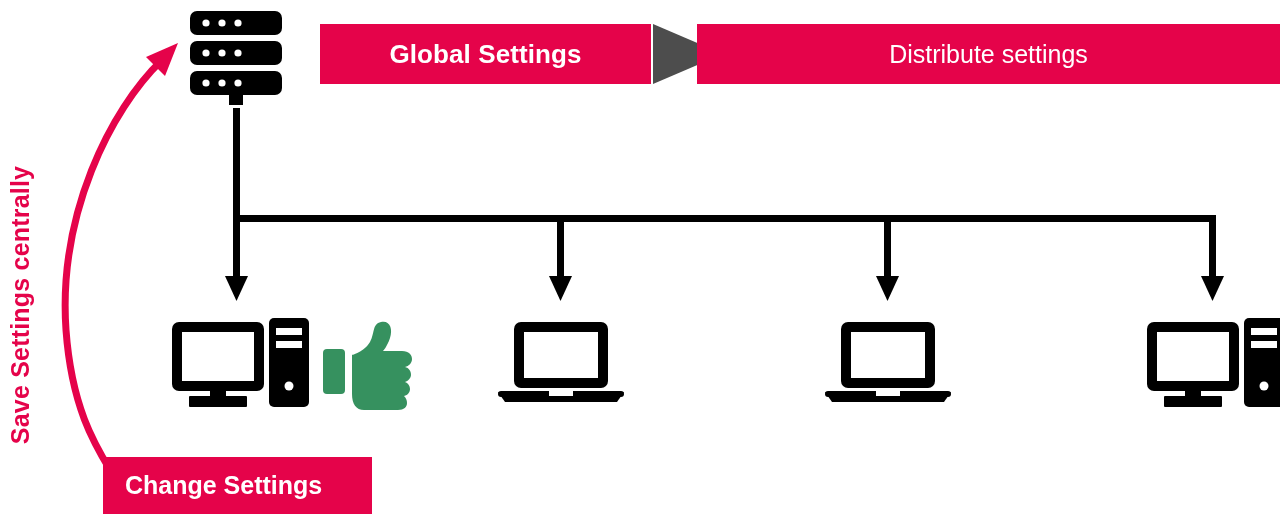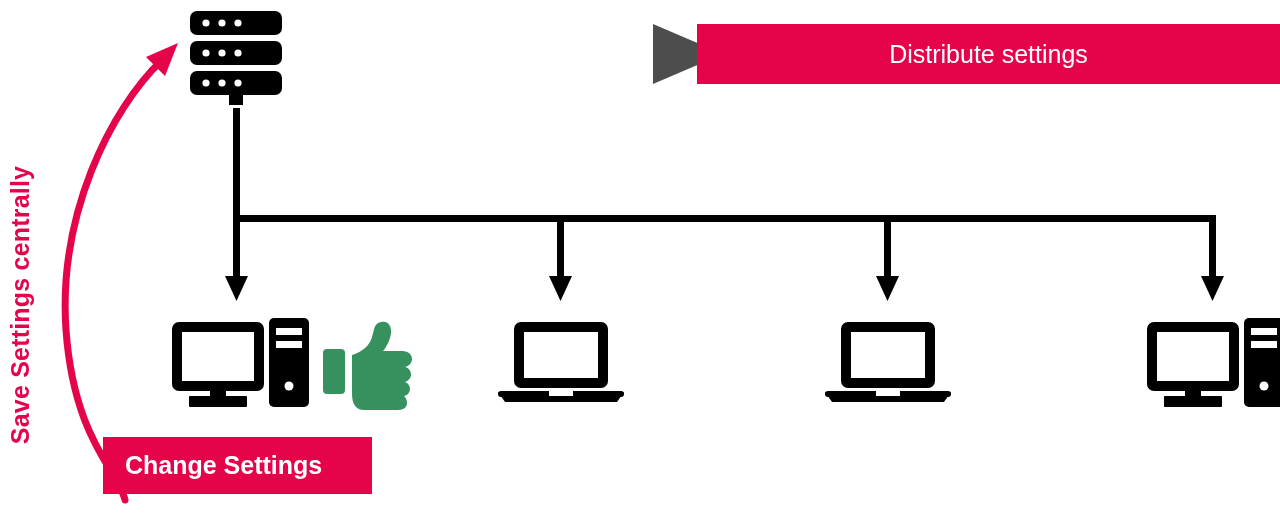--- a/index.html
+++ b/index.html
@@ -60,21 +60,21 @@
     height: 60px;
     justify-content: center;
     text-align: center;
     font-size: 25px;
     font-weight: normal;
     line-height: 1.28;
   }
 
   #banner-change {
     left: 103px;
-    top: 437px;
+    top: 457px;
     width: 269px;
     height: 57px;
     padding-left: 22px;
     font-size: 25px;
     font-weight: bold;
   }
   #label-save-wrap {
     position: absolute;
     left: 2px;
     top: 95px;
@@ -207,20 +207,23 @@
       <rect x="1157" y="332" width="72" height="49" fill="#ffffff"></rect>
       <rect x="1185" y="388" width="16" height="13" fill="#000000"></rect>
       <rect x="1164" y="396" width="58" height="11" rx="1" fill="#000000"></rect>
       <rect x="1244" y="318" width="40" height="89" rx="5" ry="5" fill="#000000"></rect>
       <rect x="1251" y="328" width="26" height="7" fill="#ffffff"></rect>
       <rect x="1251" y="341" width="26" height="7" fill="#ffffff"></rect>
       <circle cx="1264" cy="386" r="4.5" fill="#ffffff"></circle>
     </g>
   </svg>
 
+  <div class="banner" id="banner-global" style="background:#e5034a;">
+    <span>Global Settings</span>
+  </div>
 
   <div class="banner" id="banner-distribute" style="background:#e5034a;">
     <span>
       <span>Distribute settings</span><br>
     </span>
   </div>
 
   <div class="banner" id="banner-change" style="background:#e5034a;">
     <span>Change Settings</span>
   </div>

